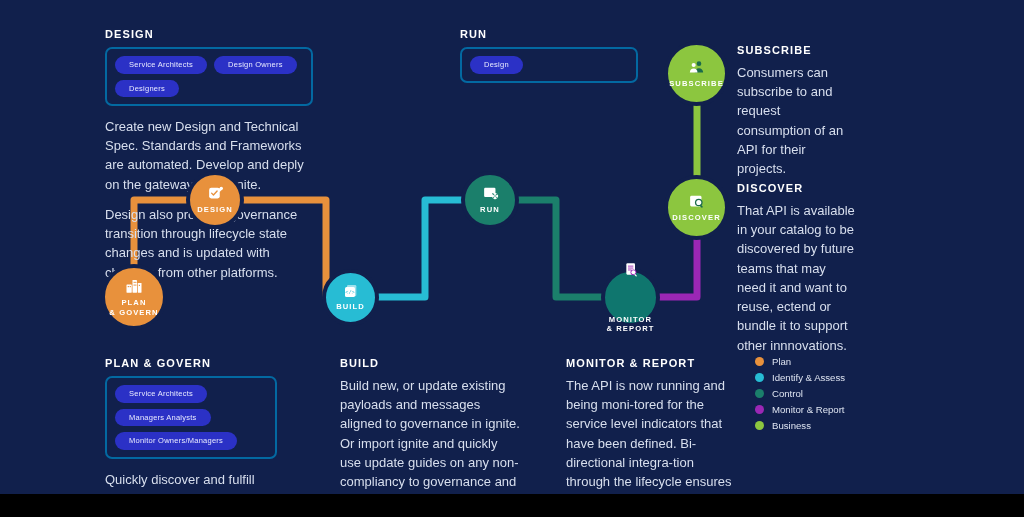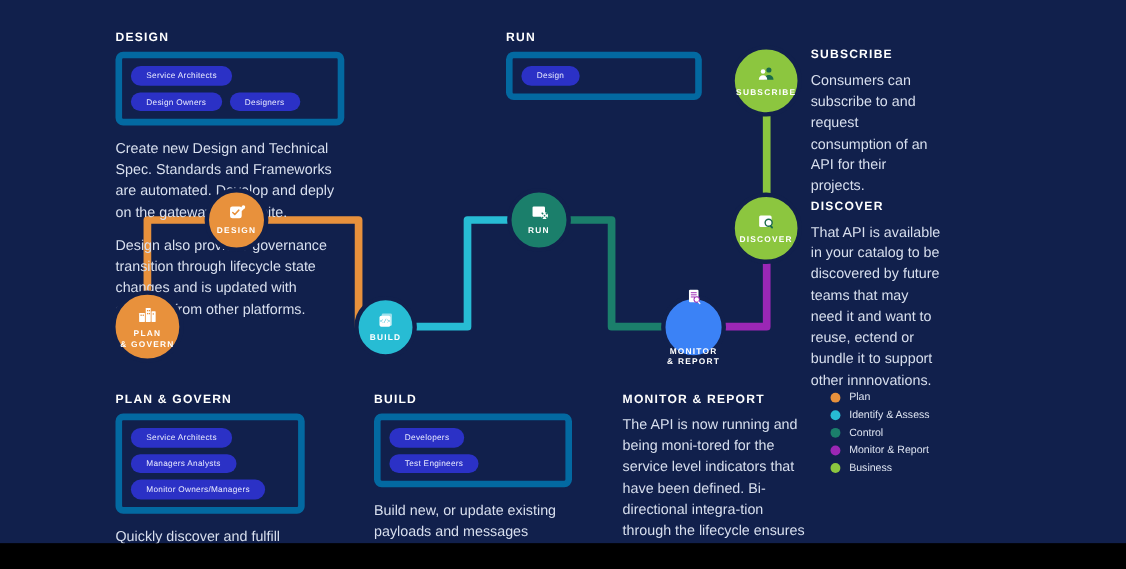--- a/index.html
+++ b/index.html
@@ -31,21 +31,21 @@
   .sec-title {
     font-size: 11px;
     font-weight: bold;
     letter-spacing: 1.1px;
     color: #ffffff;
     text-transform: uppercase;
     margin-bottom: 7px;
     white-space: nowrap;
   }
   .tagbox {
-    border: 6px solid #0369a1;
+    border: 2px solid #0369a1;
     border-radius: 7px;
     padding: 7px 8px;
     display: flex;
     flex-wrap: wrap;
     gap: 6px 7px;
     margin-bottom: 11px;
   }
   .pill {
     background: #2b31c6;
     color: #e8eaff;
@@ -165,21 +165,21 @@
           <circle cx="18.4" cy="15.6" r="1.7" fill="#1b7f6b"></circle>
           <rect x="17.6" y="10.4" width="1.7" height="10.4" fill="#1b7f6b" transform="rotate(45 18.4 15.6)"></rect>
           <rect x="17.6" y="10.4" width="1.7" height="10.4" fill="#1b7f6b" transform="rotate(-45 18.4 15.6)"></rect>
           <circle cx="18.4" cy="15.6" r="2.6" fill="#ffffff"></circle>
           <circle cx="18.4" cy="15.6" r="1.1" fill="#1b7f6b"></circle>
         </svg>
       </span>
       <span class="nlabel">RUN</span>
     </div>
 
-    <div class="node" id="n-monitor" style="left:601px; top:268px; width:59px; height:59px; background:#3b82f6;gap:34px;">
+    <div class="node" id="n-monitor" style="left:601px; top:268px; width:59px; height:59px; background:#0f766e;gap:34px;">
       <span class="nicon">
         <svg width="16" height="16" viewBox="0 0 24 24">
           <rect x="5" y="2" width="13" height="17" rx="1.6" fill="#ffffff"></rect>
           <rect x="7.5" y="5.5" width="8" height="1.3" fill="#9b27b5"></rect>
           <rect x="7.5" y="8.4" width="8" height="1.3" fill="#9b27b5"></rect>
           <rect x="7.5" y="11.3" width="5.5" height="1.3" fill="#9b27b5"></rect>
           <circle cx="15.6" cy="15.4" r="4.3" fill="#9b27b5"></circle>
           <circle cx="15.6" cy="15.4" r="3" fill="#ffffff"></circle>
           <rect x="18" y="17.6" width="4.4" height="1.9" rx="0.9" fill="#ffffff" transform="rotate(45 18 17.6)"></rect>
         </svg>
@@ -245,24 +245,20 @@
       <div class="tagbox">
         <span class="pill">Service Architects</span>
         <span class="pill">Managers Analysts</span>
         <span class="pill">Monitor Owners/Managers</span>
       </div>
       <p class="para">Quickly discover and fulfill customer journey map with reusable API candidates via business friendly views in the catalog</p>
     </div>
 
     <div class="block" style="left:340px; top:357px; width:180px;">
       <div class="sec-title">BUILD</div>
-      <div class="tagbox">
-        <span class="pill">Developers</span>
-        <span class="pill">Test Engineers</span>
-      </div>
       <p class="para">Build new, or update existing payloads and messages aligned to governance in ignite. Or import ignite and quickly use update guides on any non-compliancy to governance and deploy to gateways.</p>
     </div>
 
     <div class="block" style="left:566px; top:357px; width:166px;">
       <div class="sec-title">MONITOR &amp; REPORT</div>
       <p class="para">The API is now running and being moni-tored for the service level indicators that have been defined. Bi-directional integra-tion through the lifecycle ensures synchronization through all stages and maintains a source of truth for investment and regulatory reporting.</p>
     </div>
 
     <div id="legend">
       <div class="leg-row">

